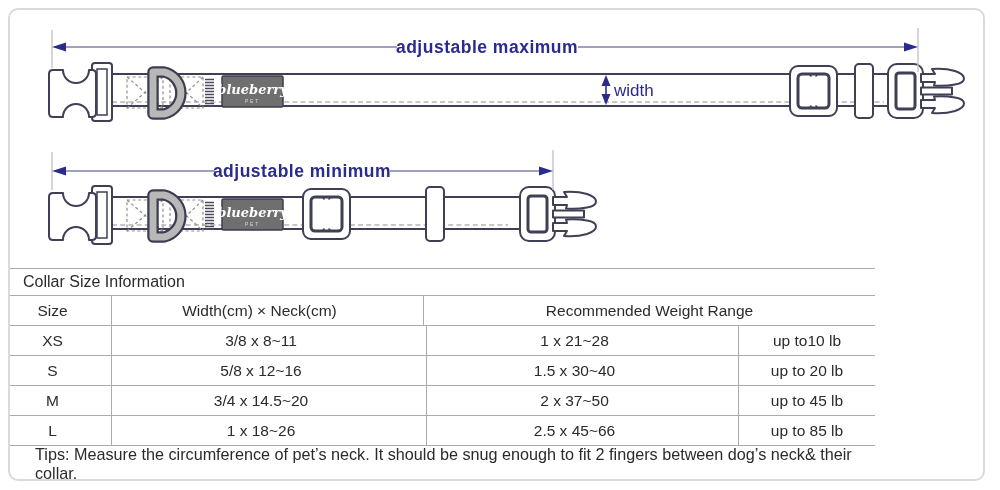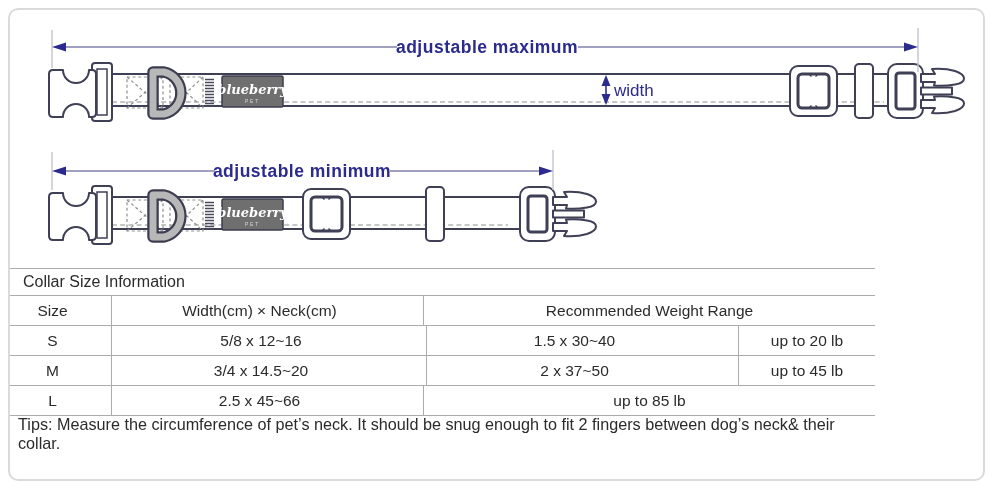--- a/index.html
+++ b/index.html
@@ -37,21 +37,21 @@
   .t-title{height:27px;border-top:1px solid #ababab;display:flex;align-items:center;
            padding-left:13px;font-size:16px;box-sizing:border-box;}
   .t-row{display:flex;height:30px;border-top:1px solid #ababab;box-sizing:border-box;gap:16px;}
   .cell{display:flex;align-items:center;justify-content:center;font-size:15.5px;
         box-sizing:border-box;}
   .c0{width:85px;}
   .c1{width:299px;border-left:1px solid #ababab;}
   .c2{width:296px;border-left:1px solid #ababab;}
   .c3{flex:1;border-left:1px solid #ababab;}
   .t-tips{height:36px;border-top:1px solid #ababab;display:flex;align-items:center;
-          padding-left:8px;font-size:16.2px;box-sizing:border-box;}
+          padding-left:25px;font-size:16.2px;box-sizing:border-box;}
 </style>
 </head>
 <body>
 
 <div class="canvas">
   <div class="frame"></div>
 
   <svg class="diagrams" width="1000" height="265" viewBox="0 0 1000 265">
     <defs>
 
@@ -147,36 +147,43 @@
 
   <div class="size-table">
     <div class="t-title">Collar Size Information</div>
 
     <div class="t-row">
       <div class="cell c0">Size</div>
       <div class="cell c2">Width(cm)  ×  Neck(cm)</div>
       <div class="cell c3">Recommended Weight Range</div>
     </div>
 
+    <div class="t-row">
+      <div class="cell c0">XS</div>
+      <div class="cell c1">3/8 x 8~11</div>
+      <div class="cell c2">1 x 21~28</div>
+      <div class="cell c3">up to10 lb</div>
+    </div>
 
     <div class="t-row">
       <div class="cell c0">S</div>
       <div class="cell c1">5/8 x 12~16</div>
       <div class="cell c2">1.5 x 30~40</div>
       <div class="cell c3">up to 20 lb</div>
     </div>
 
     <div class="t-row">
       <div class="cell c0">M</div>
       <div class="cell c1">3/4 x 14.5~20</div>
       <div class="cell c2">2 x 37~50</div>
       <div class="cell c3">up to 45 lb</div>
     </div>
 
     <div class="t-row">
       <div class="cell c0">L</div>
+      <div class="cell c1">1 x 18~26</div>
       <div class="cell c2">2.5 x 45~66</div>
       <div class="cell c3">up to 85 lb</div>
     </div>
 
     <div class="t-tips">Tips: Measure the circumference of pet’s neck. It should be snug enough to fit 2 fingers between dog’s neck&amp; their collar.</div>
   </div>
 </div>
 
 </body></html>

